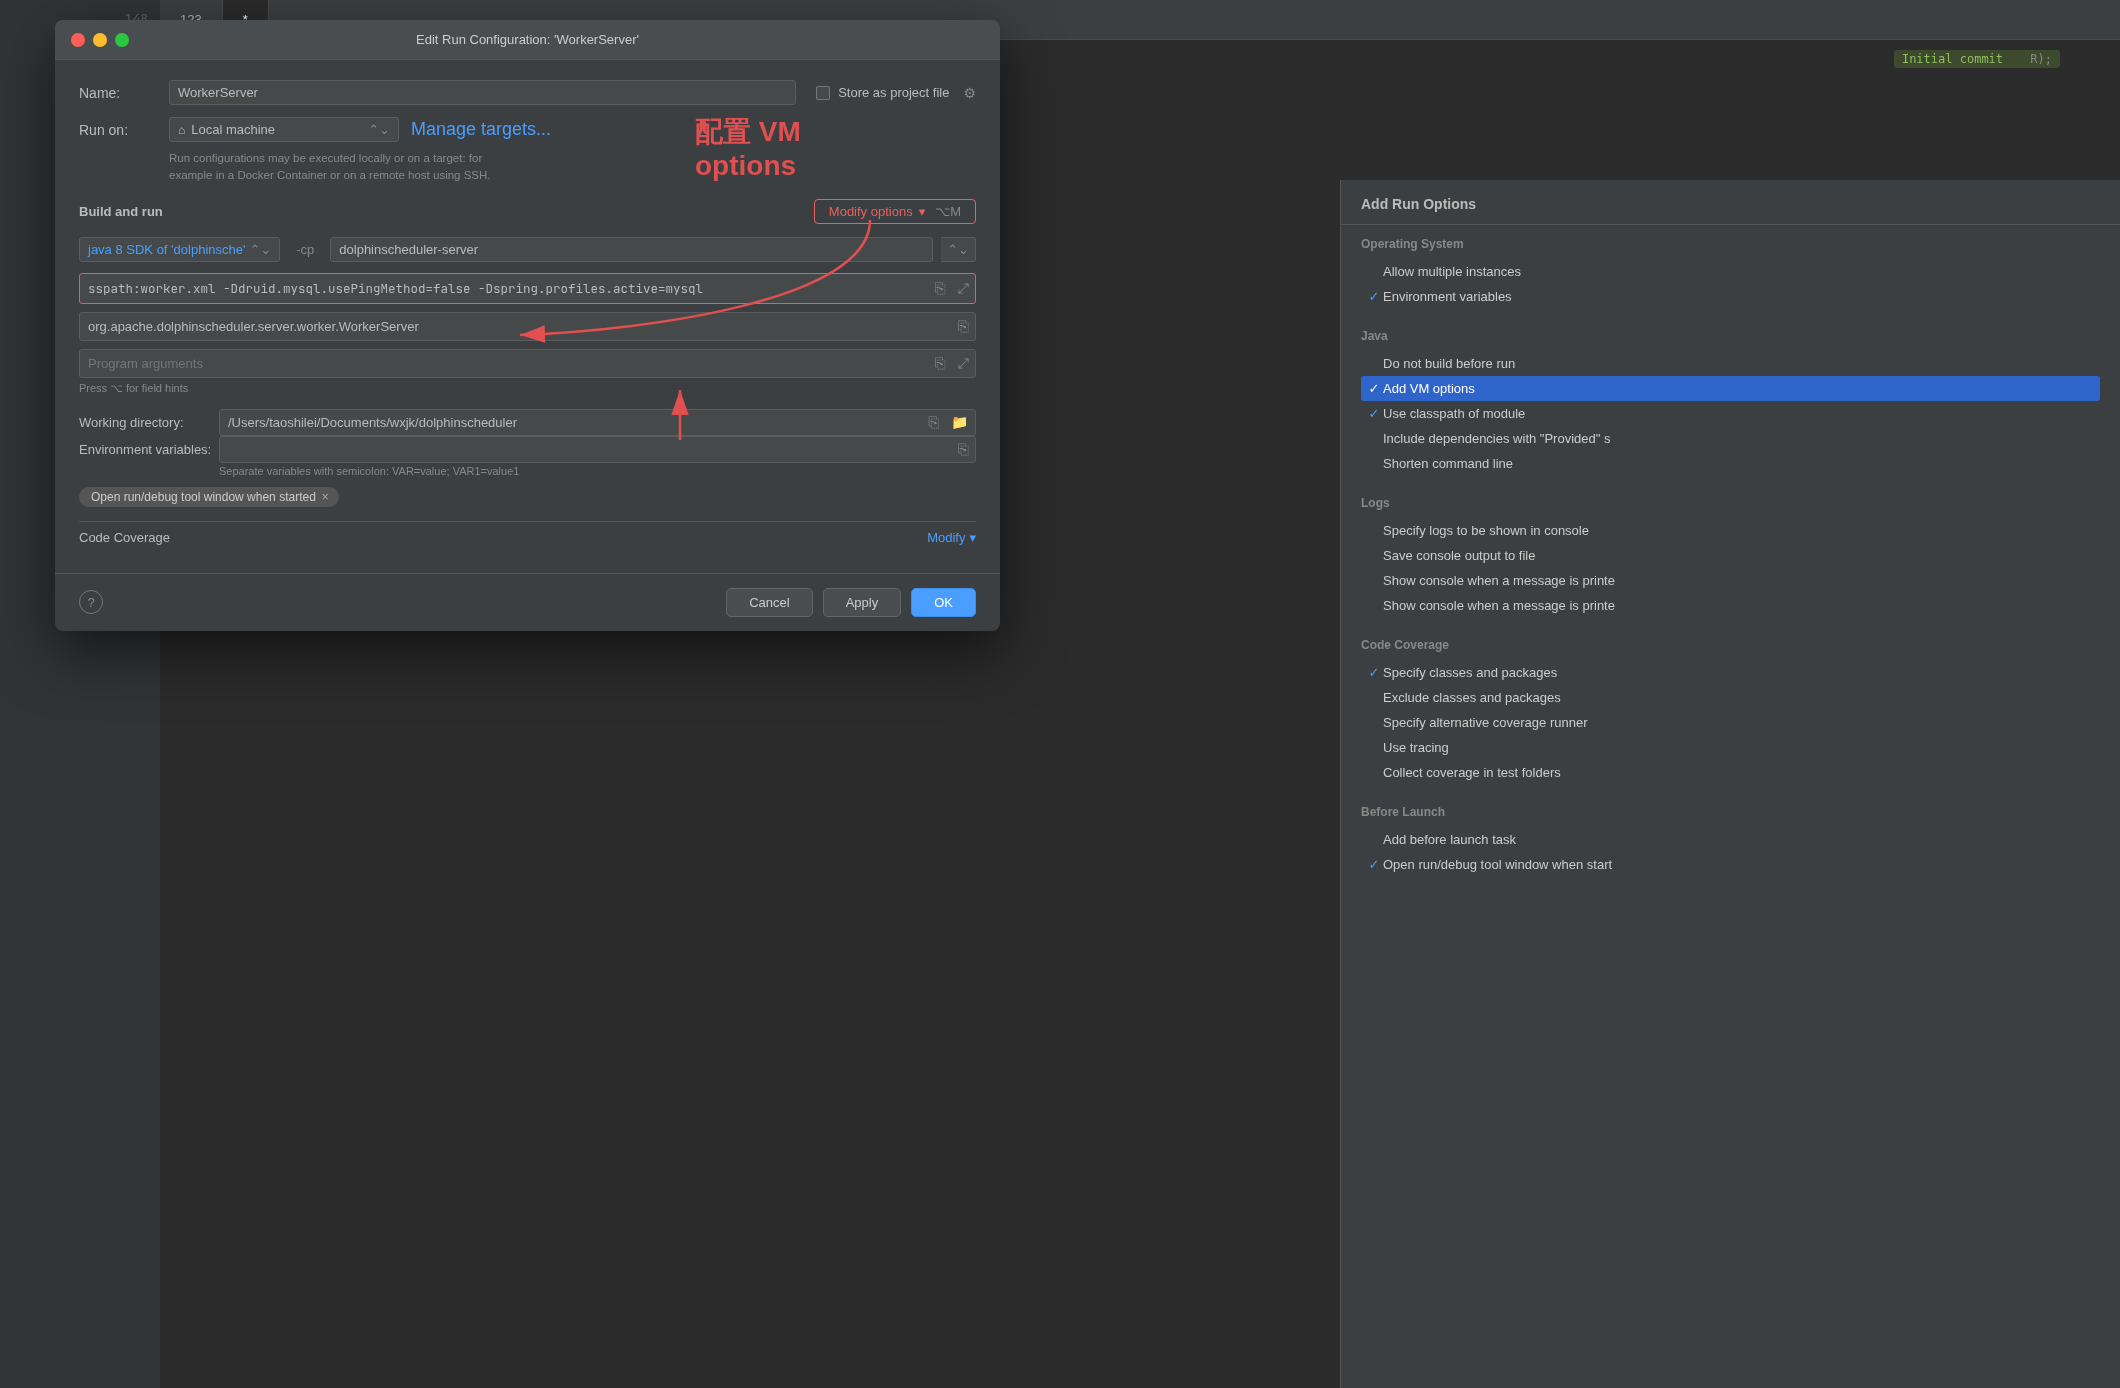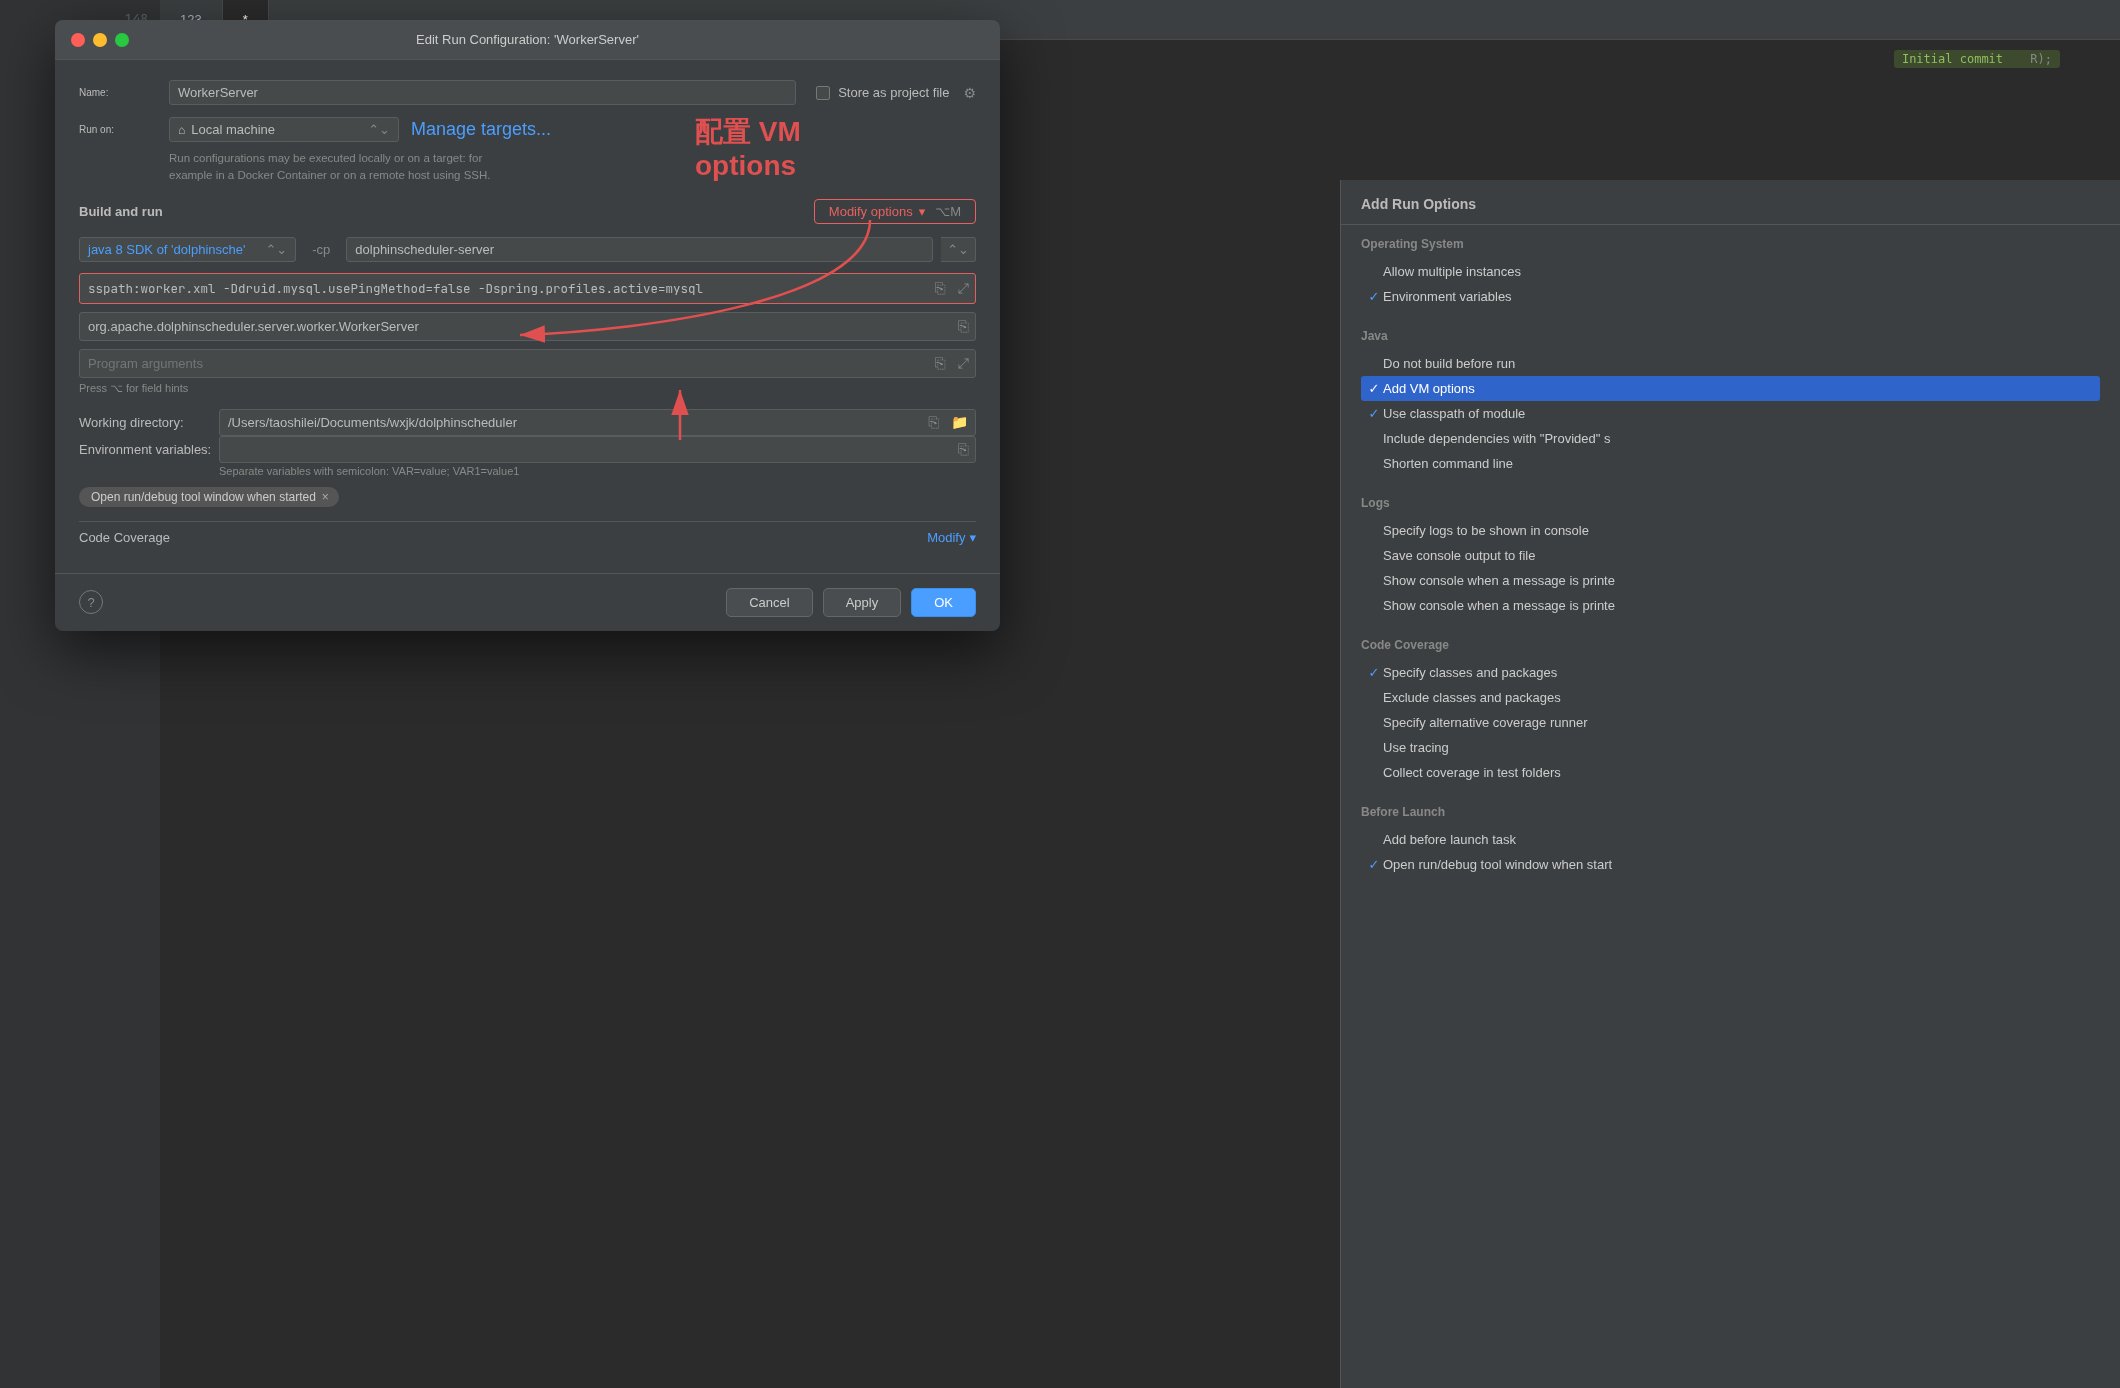--- a/index.html
+++ b/index.html
@@ -154,21 +154,21 @@
     }
 
     .form-row {
       display: flex;
       align-items: center;
       margin-bottom: 12px;
     }
 
     .form-label {
       color: #bbbbbb;
-      font-size: 10px;
+      font-size: 14px;
       width: 90px;
       flex-shrink: 0;
     }
 
     .form-input {
       flex: 1;
       background: #45494a;
       border: 1px solid #5a5d5f;
       color: #bbbbbb;
       padding: 4px 8px;
@@ -285,21 +285,21 @@
 
     .sdk-selector {
       display: flex;
       align-items: center;
       background: #45494a;
       border: 1px solid #5a5d5f;
       border-radius: 3px;
       padding: 4px 8px;
       color: #4a9eff;
       font-size: 13px;
-      gap: 20px;
+      gap: 4px;
       cursor: pointer;
     }
 
     .cp-text {
       color: #888;
       font-size: 13px;
     }
 
     .classpath-input {
       flex: 1;

